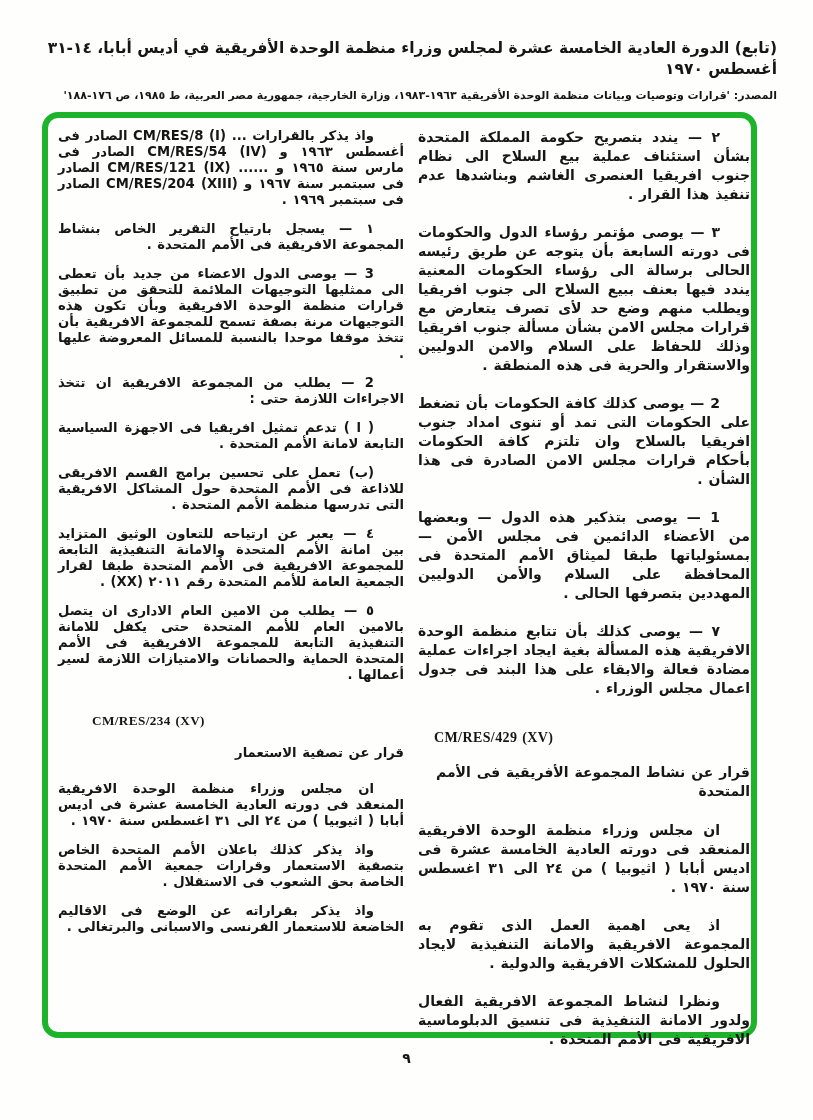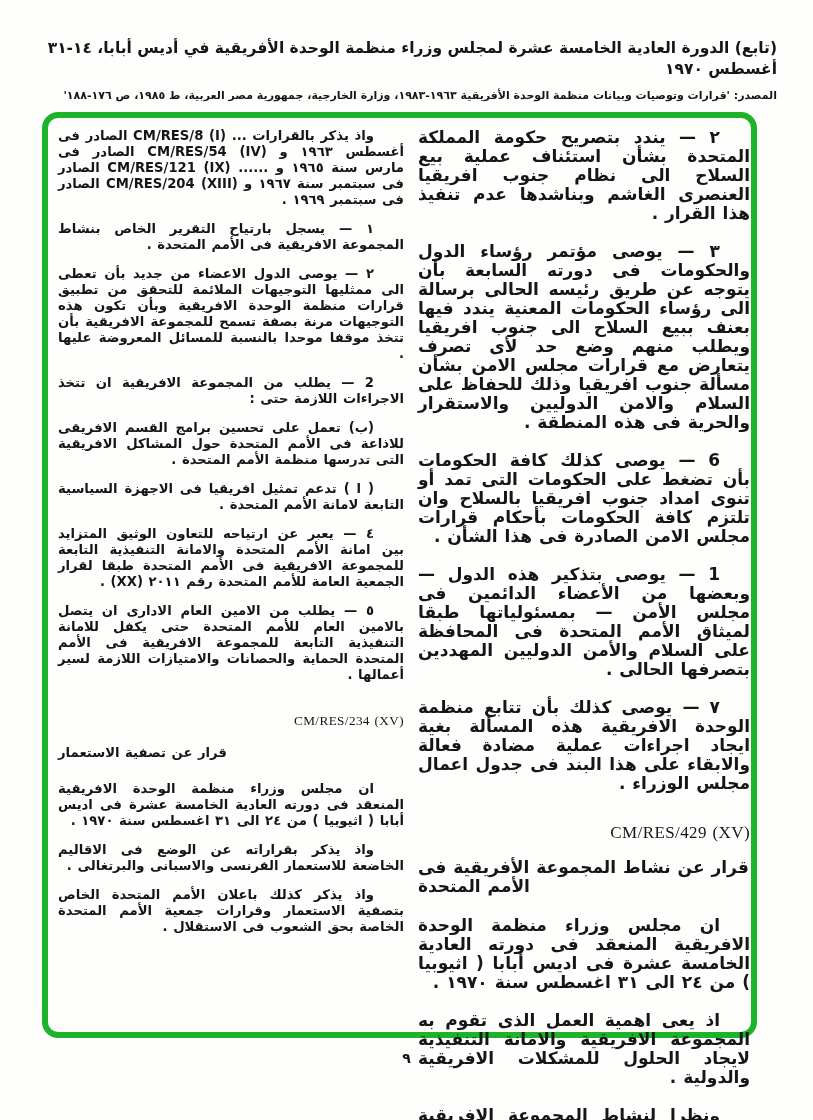--- a/index.html
+++ b/index.html
@@ -56,37 +56,37 @@
     left: 58px; top: 128px; width: 346px;
   }
   .col p {
     direction: rtl;
     text-align: justify;
     font-weight: 700;
     margin: 0;
     text-indent: 30px;
     word-spacing: 1px;
   }
-  .col-right p.para { font-size: 17px; line-height: 19px; margin-bottom: 19px; }
+  .col-right p.para { font-size: 14px; line-height: 19px; margin-bottom: 19px; }
   .col-left  p.para { font-size: 13.2px; line-height: 16px; margin-bottom: 13px; }
   p.ref {
     direction: ltr;
-    text-align: right;
+    text-align: left;
     text-indent: 0;
     padding-left: 16px;
     font-family: "Liberation Serif", "DejaVu Serif", serif;
     font-size: 15px;
-    font-weight: 400;
+    font-weight: 700;
     letter-spacing: 0.4px;
     margin-top: 30px !important;
     margin-bottom: 16px !important;
   }
   .col-left p.ref { padding-left: 34px; }
   p.rtitle {
-    text-align: left;
+    text-align: right;
     text-indent: 0;
     font-size: 14px;
     margin-bottom: 20px !important;
   }
   
   .page-number {
     position: absolute;
     left: 0; right: 0;
     top: 1050px;
     text-align: center;
@@ -103,42 +103,42 @@
   <div class="header">
     <div class="header-session">(تابع) الدورة العادية الخامسة عشرة لمجلس وزراء منظمة الوحدة الأفريقية في أديس أبابا، ١٤-٣١ أغسطس ١٩٧٠</div>
     <div class="header-source">المصدر: 'قرارات وتوصيات وبيانات منظمة الوحدة الأفريقية ١٩٦٣-١٩٨٣، وزارة الخارجية، جمهورية مصر العربية، ط ١٩٨٥، ص ١٧٦-١٨٨'</div>
   </div>
 
   <div class="frame" style="border-color: rgb(29, 180, 44);"></div>
 
   <div class="col col-right">
     <p class="para">٢ — يندد بتصريح حكومة المملكة المتحدة بشأن استئناف عملية بيع السلاح الى نظام جنوب افريقيا العنصرى الغاشم وبناشدها عدم تنفيذ هذا القرار .</p>
     <p class="para">٣ — يوصى مؤتمر رؤساء الدول والحكومات فى دورته السابعة بأن يتوجه عن طريق رئيسه الحالى برسالة الى رؤساء الحكومات المعنية يندد فيها بعنف ببيع السلاح الى جنوب افريقيا ويطلب منهم وضع حد لأى تصرف يتعارض مع قرارات مجلس الامن بشأن مسألة جنوب افريقيا وذلك للحفاظ على السلام والامن الدوليين والاستقرار والحرية فى هذه المنطقة .</p>
-    <p class="para">6 — يوصى كذلك كافة الحكومات بأن تضغط على الحكومات التى تمد أو تنوى امداد جنوب افريقيا بالسلاح وان تلتزم كافة الحكومات بأحكام قرارات مجلس الامن الصادرة فى هذا الشأن .</p>
+    <p class="para">2 — يوصى كذلك كافة الحكومات بأن تضغط على الحكومات التى تمد أو تنوى امداد جنوب افريقيا بالسلاح وان تلتزم كافة الحكومات بأحكام قرارات مجلس الامن الصادرة فى هذا الشأن .</p>
     <p class="para">1 — يوصى بتذكير هذه الدول — وبعضها من الأعضاء الدائمين فى مجلس الأمن — بمسئولياتها طبقا لميثاق الأمم المتحدة فى المحافظة على السلام والأمن الدوليين المهددين بتصرفها الحالى .</p>
     <p class="para">٧ — يوصى كذلك بأن تتابع منظمة الوحدة الافريقية هذه المسألة بغية ايجاد اجراءات عملية مضادة فعالة والابقاء على هذا البند فى جدول اعمال مجلس الوزراء .</p>
     <p class="para ref">CM/RES/429 (XV)</p>
     <p class="para rtitle">قرار عن نشاط المجموعة الأفريقية فى الأمم المتحدة</p>
     <p class="para">ان مجلس وزراء منظمة الوحدة الافريقية المنعقد فى دورته العادية الخامسة عشرة فى اديس أبابا ( اثيوبيا ) من ٢٤ الى ٣١ اغسطس سنة ١٩٧٠ .</p>
     <p class="para">اذ يعى اهمية العمل الذى تقوم به المجموعة الافريقية والامانة التنفيذية لايجاد الحلول للمشكلات الافريقية والدولية .</p>
     <p class="para">ونظرا لنشاط المجموعة الافريقية الفعال ولدور الامانة التنفيذية فى تنسيق الدبلوماسية الافريقية فى الأمم المتحدة .</p>
 
   </div>
 
   <div class="col col-left">
     <p class="para">واذ يذكر بالقرارات ... CM/RES/8 (I)‎ الصادر فى أغسطس ١٩٦٣ و CM/RES/54 (IV)‎ الصادر فى مارس سنة ١٩٦٥ و ...... CM/RES/121 (IX)‎ الصادر فى سبتمبر سنة ١٩٦٧ و CM/RES/204 (XIII)‎ الصادر فى سبتمبر ١٩٦٩ .</p>
     <p class="para">١ — يسجل بارتياح التقرير الخاص بنشاط المجموعة الافريقية فى الأمم المتحدة .</p>
-    <p class="para">٢ — يوصى الدول الاعضاء من جديد بأن تعطى الى ممثليها التوجيهات الملائمة للتحقق من تطبيق قرارات منظمة الوحدة الافريقية وبأن تكون هذه التوجيهات مرنة بصفة تسمح للمجموعة الافريقية بأن تتخذ موقفا موحدا بالنسبة للمسائل المعروضة عليها .</p>
+    <p class="para">3 — يوصى الدول الاعضاء من جديد بأن تعطى الى ممثليها التوجيهات الملائمة للتحقق من تطبيق قرارات منظمة الوحدة الافريقية وبأن تكون هذه التوجيهات مرنة بصفة تسمح للمجموعة الافريقية بأن تتخذ موقفا موحدا بالنسبة للمسائل المعروضة عليها .</p>
     <p class="para">2 — يطلب من المجموعة الافريقية ان تتخذ الاجراءات اللازمة حتى :</p>
+    <p class="para">( ا ) تدعم تمثيل افريقيا فى الاجهزة السياسية التابعة لامانة الأمم المتحدة .</p>
     <p class="para">(ب) تعمل على تحسين برامج القسم الافريقى للاذاعة فى الأمم المتحدة حول المشاكل الافريقية التى تدرسها منظمة الأمم المتحدة .</p>
-    <p class="para">( ا ) تدعم تمثيل افريقيا فى الاجهزة السياسية التابعة لامانة الأمم المتحدة .</p>
     <p class="para">٤ — يعبر عن ارتياحه للتعاون الوثيق المتزايد بين امانة الأمم المتحدة والامانة التنفيذية التابعة للمجموعة الافريقية فى الأمم المتحدة طبقا لقرار الجمعية العامة للأمم المتحدة رقم ٢٠١١ (XX)‎ .</p>
     <p class="para">٥ — يطلب من الامين العام الادارى ان يتصل بالامين العام للأمم المتحدة حتى يكفل للامانة التنفيذية التابعة للمجموعة الافريقية فى الأمم المتحدة الحماية والحصانات والامتيازات اللازمة لسير أعمالها .</p>
     <p class="para ref">CM/RES/234 (XV)</p>
     <p class="para rtitle">قرار عن تصفية الاستعمار</p>
     <p class="para">ان مجلس وزراء منظمة الوحدة الافريقية المنعقد فى دورته العادية الخامسة عشرة فى اديس أبابا ( اثيوبيا ) من ٢٤ الى ٣١ اغسطس سنة ١٩٧٠ .</p>
+    <p class="para">واذ يذكر كذلك باعلان الأمم المتحدة الخاص بتصفية الاستعمار وقرارات جمعية الأمم المتحدة الخاصة بحق الشعوب فى الاستقلال .</p>
     <p class="para">واذ يذكر بقراراته عن الوضع فى الاقاليم الخاضعة للاستعمار الفرنسى والاسبانى والبرتغالى .</p>
-    <p class="para">واذ يذكر كذلك باعلان الأمم المتحدة الخاص بتصفية الاستعمار وقرارات جمعية الأمم المتحدة الخاصة بحق الشعوب فى الاستقلال .</p>
   </div>
 
   <div class="page-number">٩</div>
 
 </div>
 
 </body></html>

